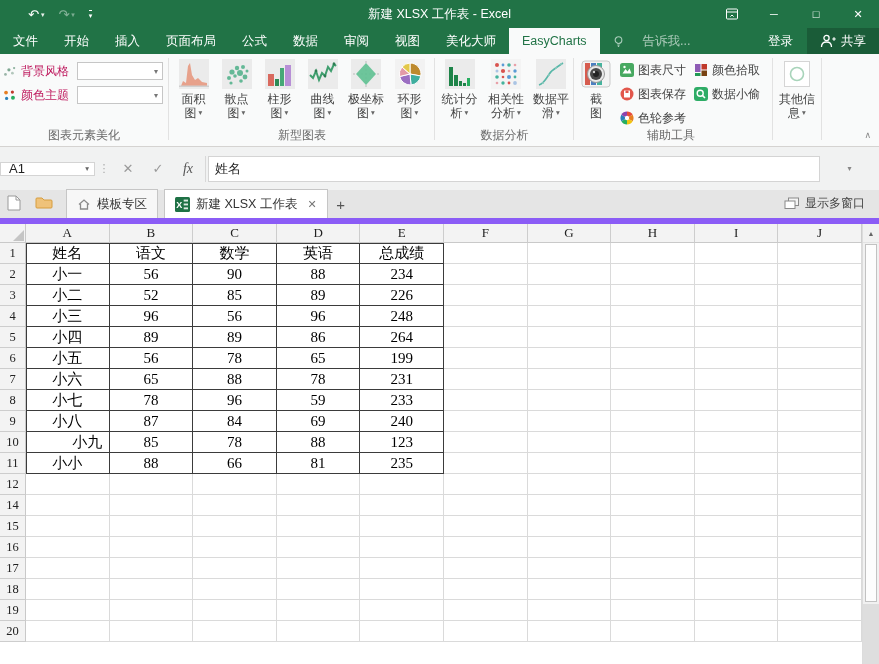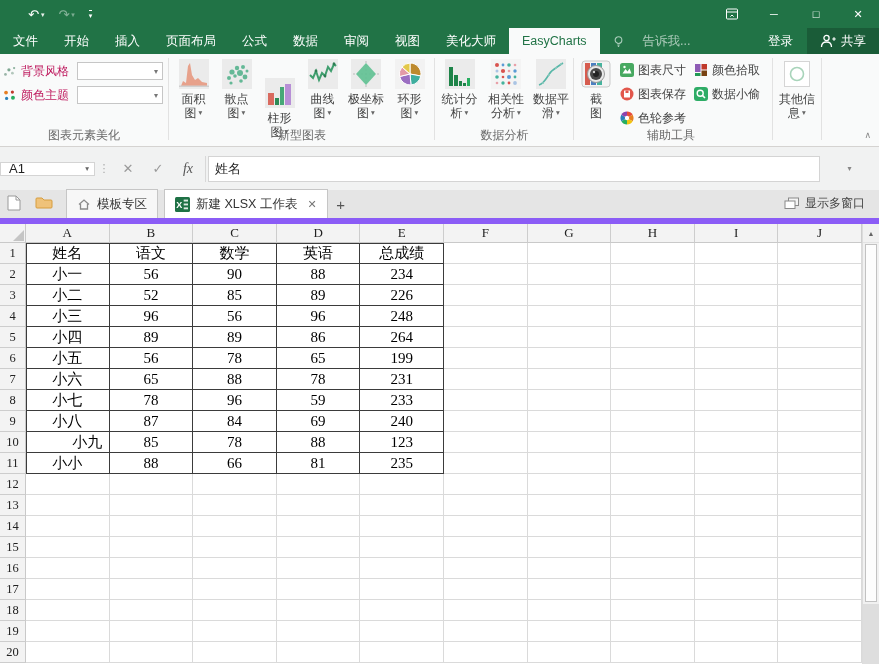--- a/index.html
+++ b/index.html
@@ -103,20 +103,21 @@
           <span class="tinycaret">▾</span>
         </span>
       <span class="qbtn dim">
           <span>↷</span>
           <span class="tinycaret">▾</span>
         </span>
       <span class="qbtn">
           <span class="qat-custom">▾</span>
         </span>
     </div>
+    <div class="win-title">新建 XLSX 工作表 - Excel</div>
     <div class="winbtns">
       <div class="winbtn">
         <svg width="14" height="14" viewBox="0 0 14 14">
             <rect x="1.5" y="2" width="11" height="10" rx="1" fill="none" stroke="#fff"></rect>
             <line x1="1.5" y1="5" x2="12.5" y2="5" stroke="#fff"></line>
             <path d="M5.4 9.6 L7 8 L8.6 9.6" stroke="#fff" fill="none"></path>
           </svg>
       </div>
       <div class="winbtn">─</div>
       <div class="winbtn">□</div>
@@ -220,21 +221,21 @@
               <circle cx="25" cy="12" r="1.5"></circle>
             </g>
           </svg>
         </span>
       <span class="bl">散点</span>
       <span class="bl">
           <span>图</span>
           <span class="caret">▾</span>
         </span>
     </div>
-    <div class="big-btn" style="left:258px;width:43px;justify-content:flex-end;">
+    <div class="big-btn" style="left:258px;width:43px;">
       <span class="bicon">
           <svg viewBox="0 0 30 30">
             <rect width="30" height="30" fill="#ebebeb"></rect>
             <rect x="3" y="15" width="6" height="12" fill="#d96a5f"></rect>
             <rect x="10" y="20" width="4" height="7" fill="#2e8b57"></rect>
             <rect x="15" y="9" width="4" height="18" fill="#46a877"></rect>
             <rect x="20" y="6" width="6" height="21" fill="#b78fd6"></rect>
           </svg>
         </span>
       <span class="bl">柱形</span>
@@ -662,33 +663,20 @@
           <div class="gcell" style="width: 83.6px;"></div>
           <div class="gcell" style="width: 83.6px;"></div>
           <div class="gcell" style="width: 83.6px;"></div>
           <div class="gcell" style="width: 83.6px;"></div>
           <div class="gcell" style="width: 83.6px;"></div>
           <div class="gcell" style="width: 83.6px;"></div>
           <div class="gcell" style="width: 83.6px;"></div>
           <div class="gcell" style="width: 83.6px;"></div>
         </div>
         <div class="grow">
-          <div class="rhcell">13</div>
-          <div class="gcell" style="width: 83.6px;"></div>
-          <div class="gcell" style="width: 83.6px;"></div>
-          <div class="gcell" style="width: 83.6px;"></div>
-          <div class="gcell" style="width: 83.6px;"></div>
-          <div class="gcell" style="width: 83.6px;"></div>
-          <div class="gcell" style="width: 83.6px;"></div>
-          <div class="gcell" style="width: 83.6px;"></div>
-          <div class="gcell" style="width: 83.6px;"></div>
-          <div class="gcell" style="width: 83.6px;"></div>
-          <div class="gcell" style="width: 83.6px;"></div>
-        </div>
-        <div class="grow">
           <div class="rhcell">14</div>
           <div class="gcell" style="width: 83.6px;"></div>
           <div class="gcell" style="width: 83.6px;"></div>
           <div class="gcell" style="width: 83.6px;"></div>
           <div class="gcell" style="width: 83.6px;"></div>
           <div class="gcell" style="width: 83.6px;"></div>
           <div class="gcell" style="width: 83.6px;"></div>
           <div class="gcell" style="width: 83.6px;"></div>
           <div class="gcell" style="width: 83.6px;"></div>
           <div class="gcell" style="width: 83.6px;"></div>

